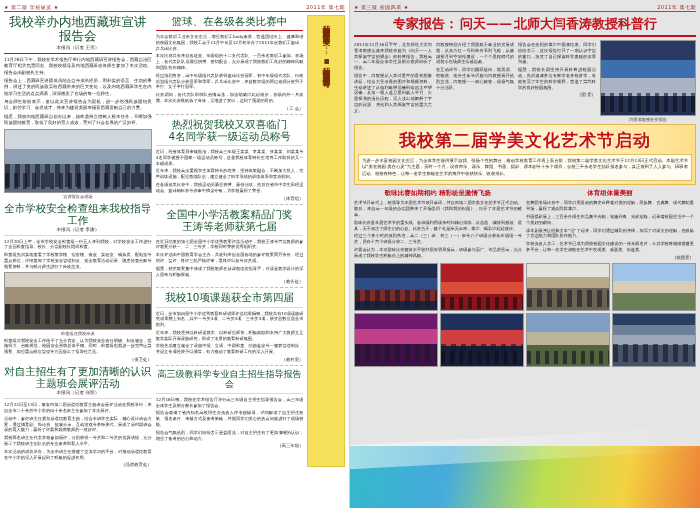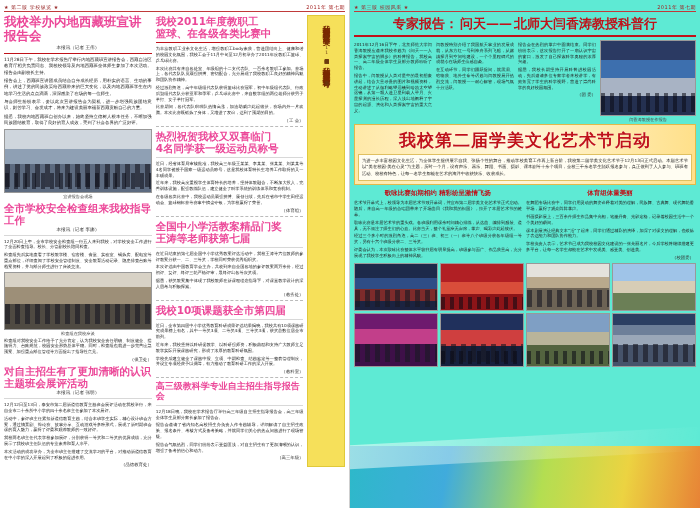--- a/index.html
+++ b/index.html
@@ -5,37 +5,37 @@
   html,body{margin:0;padding:0;}
   body{
     width:700px;height:508px;
     background:#ffffff;
     font-family:"DejaVu Sans","Liberation Sans",sans-serif;
     overflow:hidden;
   }
   .page{position:relative;width:700px;height:508px;display:flex;}
   .sheet{position:relative;height:508px;box-sizing:border-box;}
   .left-sheet{width:350px;border-right:1px solid #cfcfcf;background:#fff;padding:4px 4px 0 4px;}
-  .right-sheet{width:350px;background:#5eead4;padding:4px 4px 0 4px;}
+  .right-sheet{width:350px;background:#e5e5e5;padding:4px 4px 0 4px;}
 
   
   .runhead{
     display:flex;align-items:center;justify-content:space-between;
     font-size:5px;color:#b02020;letter-spacing:.5px;
     border-bottom:1px solid #c03a3a;padding-bottom:1px;margin-bottom:3px;
   }
   .runhead .mid{color:#a32020;}
   .runhead .side{color:#9a2a2a;}
 
   .cols{display:flex;gap:4px;}
   .col{box-sizing:border-box;}
 
   
   .headline{
-    color:#ec4899;font-weight:bold;text-align:left;
+    color:#14532d;font-weight:normal;text-align:center;
     font-family:"DejaVu Sans","Liberation Sans",sans-serif;
     line-height:1.15;
   }
   .h-main{font-size:12.5px;}
   .h-sub{font-size:10.5px;}
   .h-small{font-size:9px;}
   .byline{font-size:4.6px;color:#333;text-align:center;margin-top:1px;}
   .para{
     font-size:4.4px;line-height:1.45;color:#222;text-align:justify;
     word-break:break-all;margin:2px 0;
@@ -185,21 +185,20 @@
         <div class="rule"></div>
         <div class="para dense">12月12日至13日，泰安市第二届新道德教育主题班会展评活动在我校举行，来自全市二十余所中小学的四十余名班主任参加了本次展评。</div>
         <div class="para dense">活动中，参评班主任紧扣新道德教育主题，结合本班学生实际，精心设计班会方案，通过情景剧、辩论赛、故事分享、互动游戏等多种形式，展现了新时期班会课的育人魅力，赢得了评委和观摩教师的一致好评。</div>
         <div class="para dense">我校两名班主任代表学校参加展评，分别获得一等奖和二等奖的优异成绩，充分展示了我校班主任队伍的专业素养和育人水平。</div>
         <div class="para dense">本次活动的成功举办，为全市班主任搭建了交流学习的平台，对推动新道德教育在中小学的深入开展起到了积极的促进作用。</div>
         <div class="sign">（品德教育处）</div>
       </div>
 
       <div class="col" style="width:150px;">
 
-        <div class="headline h-sub">我校2011年度教职工</div>
         <div class="headline h-sub">篮球、在各级各类比赛中</div>
         <div class="rule-red"></div>
         <div class="para dense">为丰富教职工业余文化生活，增强教职工body素质，营造团结向上、健康和谐的校园文化氛围，我校工会于11月中旬至12月初举办了2011年度教职工篮球、乒乓球比赛。</div>
         <div class="para dense">本次比赛共有来自各处室、年级组的十二支代表队、一百余名教职工参加。赛场上，各代表队队员顽强拼搏、密切配合，充分展现了我校教职工良好的精神风貌和团队协作精神。</div>
         <div class="para dense">经过激烈角逐，高中年级组代表队获得篮球比赛冠军，初中年级组代表队、行政后勤组代表队分获亚军和季军；乒乓球比赛中，来自数学组的两位老师分获男子单打、女子单打冠军。</div>
         <div class="para dense">比赛期间，各代表队啦啦队热情高涨，加油助威声此起彼伏，赛场内外一片欢腾。本次比赛既锻炼了身体，又增进了友谊，达到了预期的目的。</div>
         <div class="sign">（工 会）</div>
 
         <div class="dash"></div>
         <div class="headline h-sub">热烈祝贺我校又双喜临门</div>

